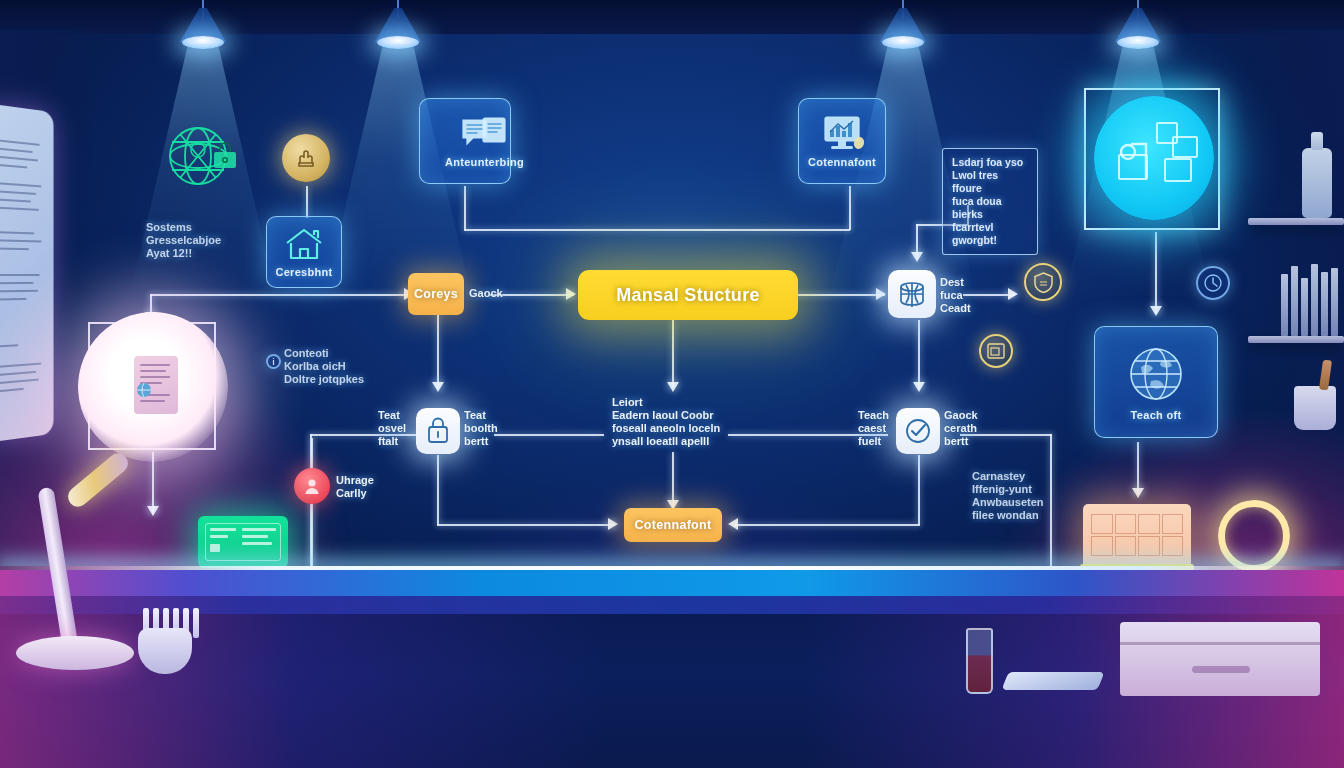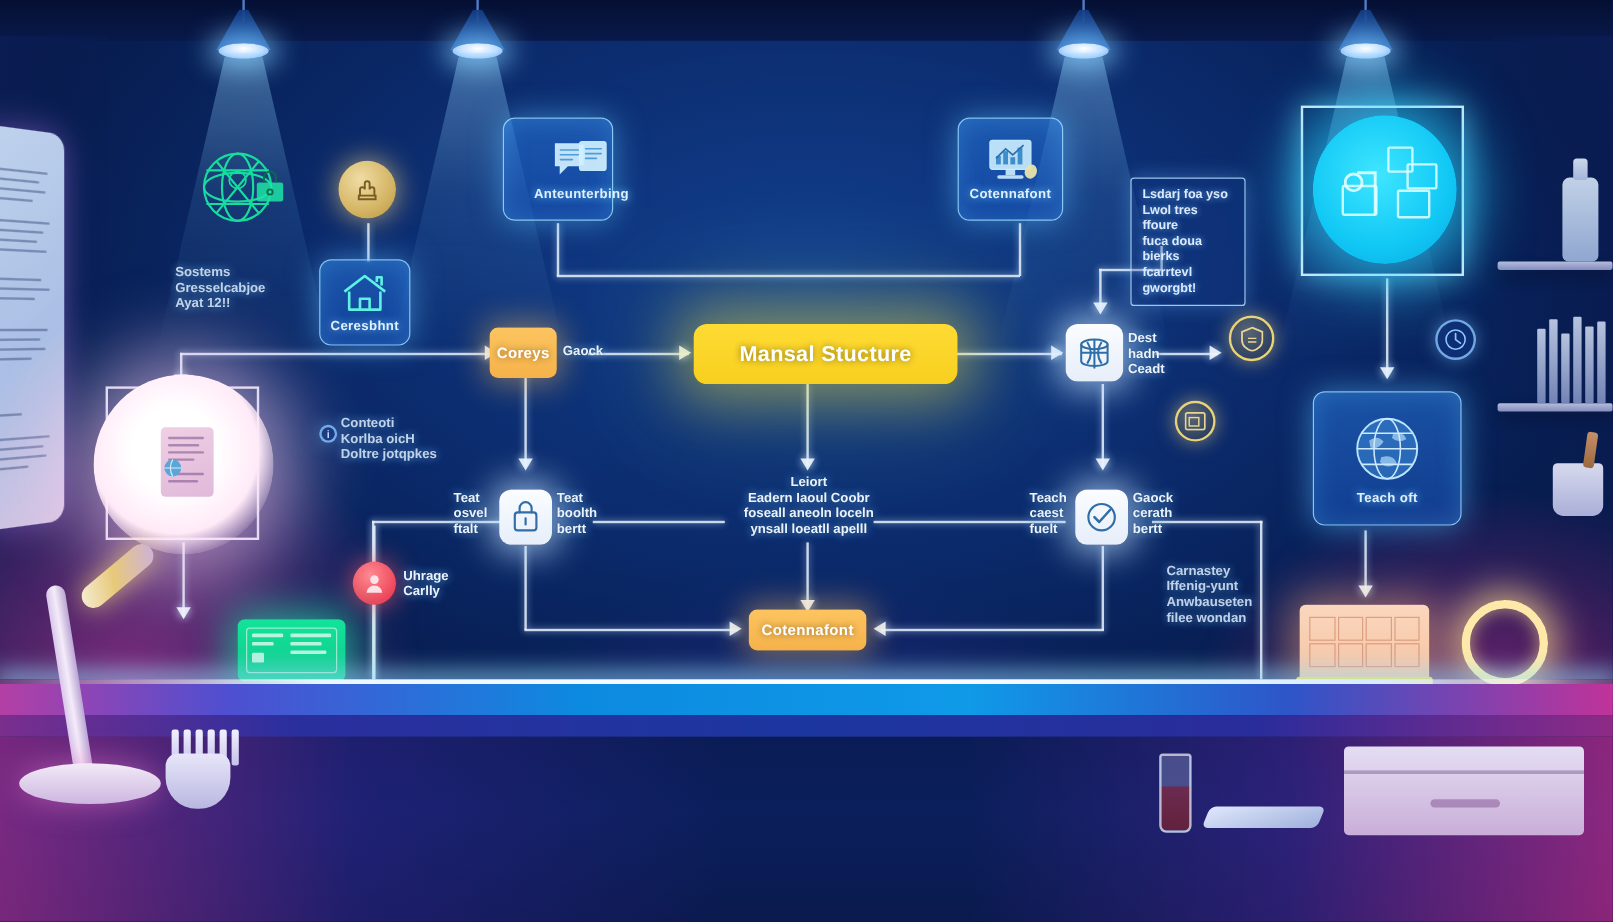--- a/index.html
+++ b/index.html
@@ -451,40 +451,40 @@
       <svg class="ico" width="30" height="30" viewBox="0 0 30 30">
         <g fill="none" stroke="#2f6ea8" stroke-width="1.7">
           <path d="M4 8 a11 4 0 1 0 22 0 a11 4 0 1 0 -22 0"></path>
           <path d="M4 8 v14 a11 4 0 0 0 22 0 V8"></path>
           <path d="M15 4 v24 M4 15 h22"></path>
           <path d="M9 6 c4 6 4 12 0 18 M21 6 c-4 6 -4 12 0 18"></path>
         </g>
       </svg>
     </div>
     <div class="label" style="left:940px; top:276px;">Dest
-hadn
+fuca
 Ceadt</div>
 
     <div class="node node-white" style="left:416px; top:408px; width:44px; height:46px;">
       <svg class="ico" width="26" height="28" viewBox="0 0 26 28">
         <g fill="none" stroke="#2f6ea8" stroke-width="1.8" stroke-linecap="round">
           <rect x="4" y="10" width="18" height="15" rx="2.5"></rect>
           <path d="M8 10 V6.5 a5 5 0 0 1 10 0 V10"></path>
           <path d="M13 15 v5"></path>
         </g>
       </svg>
     </div>
     <div class="label" style="left:378px; top:409px;">Teat
 osvel
 ftalt</div>
     <div class="label" style="left:464px; top:409px;">Teat
 boolth
 bertt</div>
 
-    <div class="label" style="left:612px; top:396px; text-align:center; width:124px;">Leiort
+    <div class="label" style="left:612px; top:396px; text-align:left; width:124px;">Leiort
 Eadern  Iaoul  Coobr
 foseall  aneoln  loceln
 ynsall  loeatll  apelll</div>
 
     <div class="node node-white" style="left:896px; top:408px; width:44px; height:46px;">
       <svg class="ico" width="28" height="28" viewBox="0 0 28 28">
         <circle cx="14" cy="14" r="11" fill="none" stroke="#2f6ea8" stroke-width="1.8"></circle>
         <path d="M8 14 l4 4 l9 -10" fill="none" stroke="#2f6ea8" stroke-width="2.1" stroke-linecap="round" stroke-linejoin="round"></path>
       </svg>
     </div>

